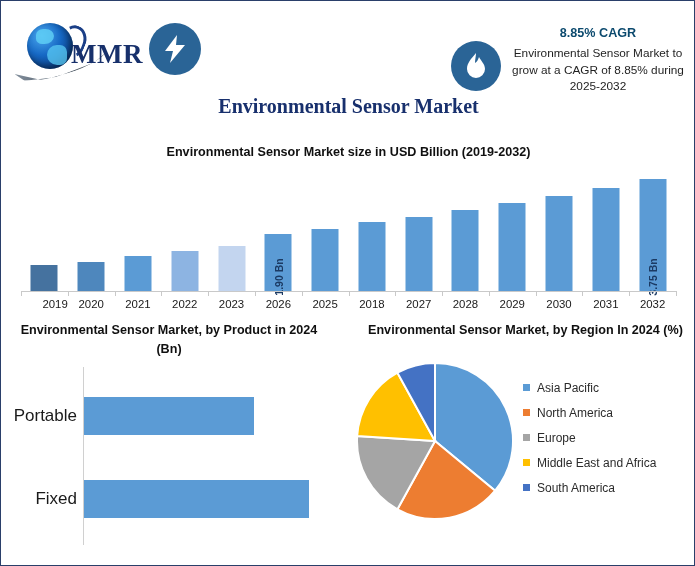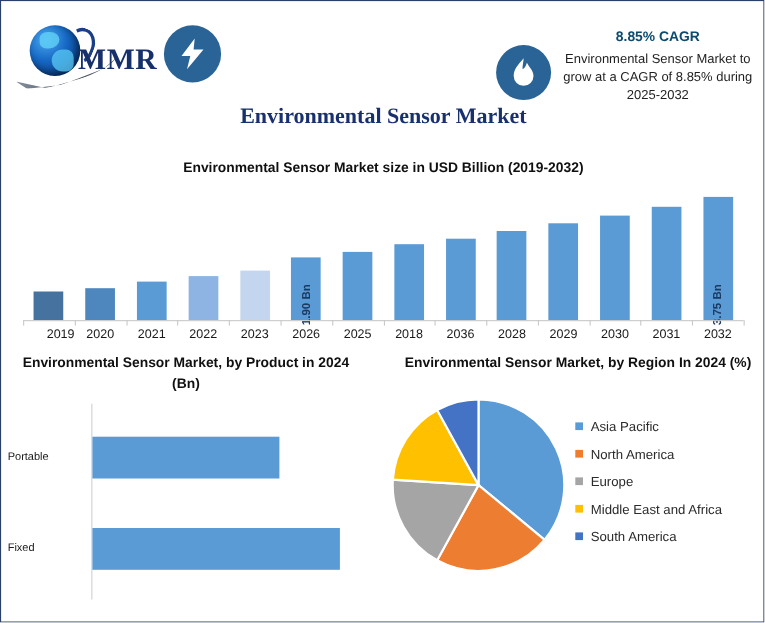--- a/index.html
+++ b/index.html
@@ -61,22 +61,22 @@
 
   
   #bottom-row{position:absolute;left:0;top:312px;width:695px;height:252px;}
 
   #hbar-panel{position:absolute;left:8px;top:0;width:320px;height:248px;}
   .panel-title{position:absolute;left:0;top:8px;width:100%;text-align:center;
     font-size:12.6px;font-weight:700;line-height:19px;color:#101010;}
   #hbar-plot{position:absolute;left:0;top:54px;width:320px;height:190px;}
   #hbar-axis{position:absolute;left:74px;top:0;width:1px;height:178px;background:#d0d0d0;}
   .hbar-row{position:absolute;left:0;width:320px;height:38px;}
-  .hbar-name{position:absolute;right:252px;width:70px;
-    line-height:38px;font-size:10px;color:#1a1a1a;}
+  .hbar-name{position:absolute;right:252px;width:70px;text-align:right;
+    line-height:38px;font-size:17px;color:#1a1a1a;}
   .hbar-rect{position:absolute;left:75px;height:38px;background:#5b9bd5;}
 
   #pie-panel{position:absolute;left:346px;top:0;width:357px;height:248px;}
   #pie-title{position:absolute;left:0;top:8px;width:357px;text-align:center;
     font-size:12.6px;font-weight:700;line-height:19px;color:#101010;}
   #pie-graphic{position:absolute;left:8px;top:48px;width:160px;height:160px;}
   #pie-legend{position:absolute;left:176px;top:62px;width:178px;}
   .legend-row{display:flex;align-items:center;height:25px;}
   .legend-swatch{width:7px;height:7px;margin-right:7px;flex:0 0 auto;}
   .legend-label{font-size:12px;color:#2b2b2b;white-space:nowrap;}
@@ -175,21 +175,21 @@
       <div class="bar-label" style="left: 152.357px; width: 46.7857px;">2022</div>
       <div class="bar-tick" style="left: 199.143px;"></div>
       <div class="bar-label" style="left: 199.143px; width: 46.7857px;">2023</div>
       <div class="bar-tick" style="left: 245.929px;"></div>
       <div class="bar-label" style="left: 245.929px; width: 46.7857px;">2026</div>
       <div class="bar-tick" style="left: 292.714px;"></div>
       <div class="bar-label" style="left: 292.714px; width: 46.7857px;">2025</div>
       <div class="bar-tick" style="left: 339.5px;"></div>
       <div class="bar-label" style="left: 339.5px; width: 46.7857px;">2018</div>
       <div class="bar-tick" style="left: 386.286px;"></div>
-      <div class="bar-label" style="left: 386.286px; width: 46.7857px;">2036</div>
+      <div class="bar-label" style="left: 386.286px; width: 46.7857px;">2027</div>
       <div class="bar-tick" style="left: 433.071px;"></div>
       <div class="bar-label" style="left: 433.071px; width: 46.7857px;">2028</div>
       <div class="bar-tick" style="left: 479.857px;"></div>
       <div class="bar-label" style="left: 479.857px; width: 46.7857px;">2029</div>
       <div class="bar-tick" style="left: 526.643px;"></div>
       <div class="bar-label" style="left: 526.643px; width: 46.7857px;">2030</div>
       <div class="bar-tick" style="left: 573.429px;"></div>
       <div class="bar-label" style="left: 573.429px; width: 46.7857px;">2031</div>
       <div class="bar-tick" style="left: 620.214px;"></div>
       <div class="bar-label" style="left: 620.214px; width: 46.7857px;">2032</div>

